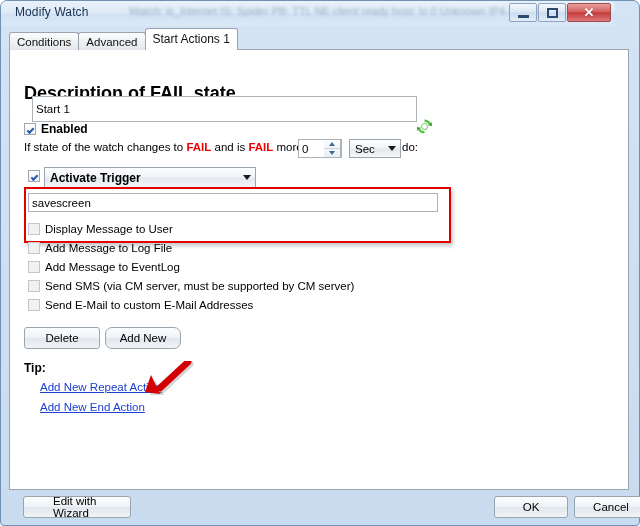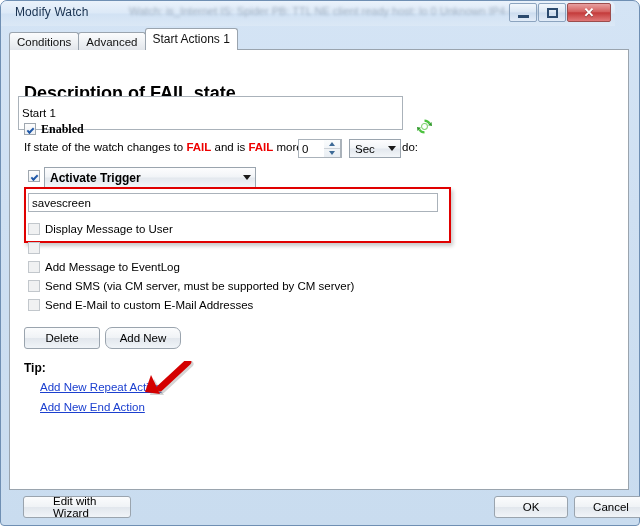--- a/index.html
+++ b/index.html
@@ -188,31 +188,31 @@
     <div class="tabstrip">
       <div class="tab">Conditions</div>
       <div class="tab">Advanced</div>
       <div class="tab active">Start Actions 1</div>
     </div>
 
     <div class="panel">
 
       <div class="lbl-bold" style="left:14px;top:33px;">Description of FAIL state</div>
 
-      <input class="txt" style="left: 8px; top: 46px; width: 385px; height: 34px;" value="Start 1">
+      <input class="txt" style="left: 22px; top: 46px; width: 385px; height: 26px;" value="Start 1">
 
       <svg class="refresh-icon" viewBox="0 0 20 20">
         <path d="M10 2.6a7.4 7.4 0 0 1 6.4 3.7l-2 1.2A5.1 5.1 0 0 0 10 4.9z" fill="#4cc23f"></path>
         <path d="M17.4 5.2l.5 4.2-4.2-.6z" fill="#2f9a2a"></path>
         <path d="M10 17.4a7.4 7.4 0 0 1-6.4-3.7l2-1.2A5.1 5.1 0 0 0 10 15.1z" fill="#4cc23f"></path>
         <path d="M2.6 14.8l-.5-4.2 4.2.6z" fill="#2f9a2a"></path>
         <circle cx="10" cy="10" r="3.1" fill="none" stroke="#7fd36f" stroke-width="1.1"></circle>
       </svg>
 
-      <div class="cbrow" style="left:14px;top:72px;font-size:12px;font-weight:bold;font-family:Liberation Serif, serif;">
+      <div class="cbrow" style="left:14px;top:72px;font-size:12px;font-weight:bold;">
         <span class="cbox checked"></span><span>Enabled</span>
       </div>
 
       <div class="sentence" style="top:91px;">
         <span>If state of the watch changes to </span><span class="fail">FAIL</span><span> and is </span><span class="fail">FAIL</span><span> more than </span>
       </div>
 
       <input class="spin" style="top: 89px;" value="0">
       <div class="spin-btns" style="top:89px;">
         <div>
@@ -241,21 +241,21 @@
           </span>
       </div>
       <input class="txt" style="left: 18px; top: 143px; width: 410px; height: 19px;" value="savescreen">
 
       <div class="redbox"></div>
 
       <div class="cbrow" style="left:18px;top:173px;">
         <span class="cbox dim"></span><span>Display Message to User</span>
       </div>
       <div class="cbrow" style="left:18px;top:192px;">
-        <span class="cbox dim"></span>
+        <span class="cbox dim"></span><span>Add Message to Log File</span>
       </div>
       <div class="cbrow" style="left:18px;top:211px;">
         <span class="cbox dim"></span><span>Add Message to EventLog</span>
       </div>
       <div class="cbrow" style="left:18px;top:230px;">
         <span class="cbox dim"></span><span>Send SMS (via CM server, must be supported by CM server)</span>
       </div>
       <div class="cbrow" style="left:18px;top:249px;">
         <span class="cbox dim"></span><span>Send E-Mail to custom E-Mail Addresses</span>
       </div>

